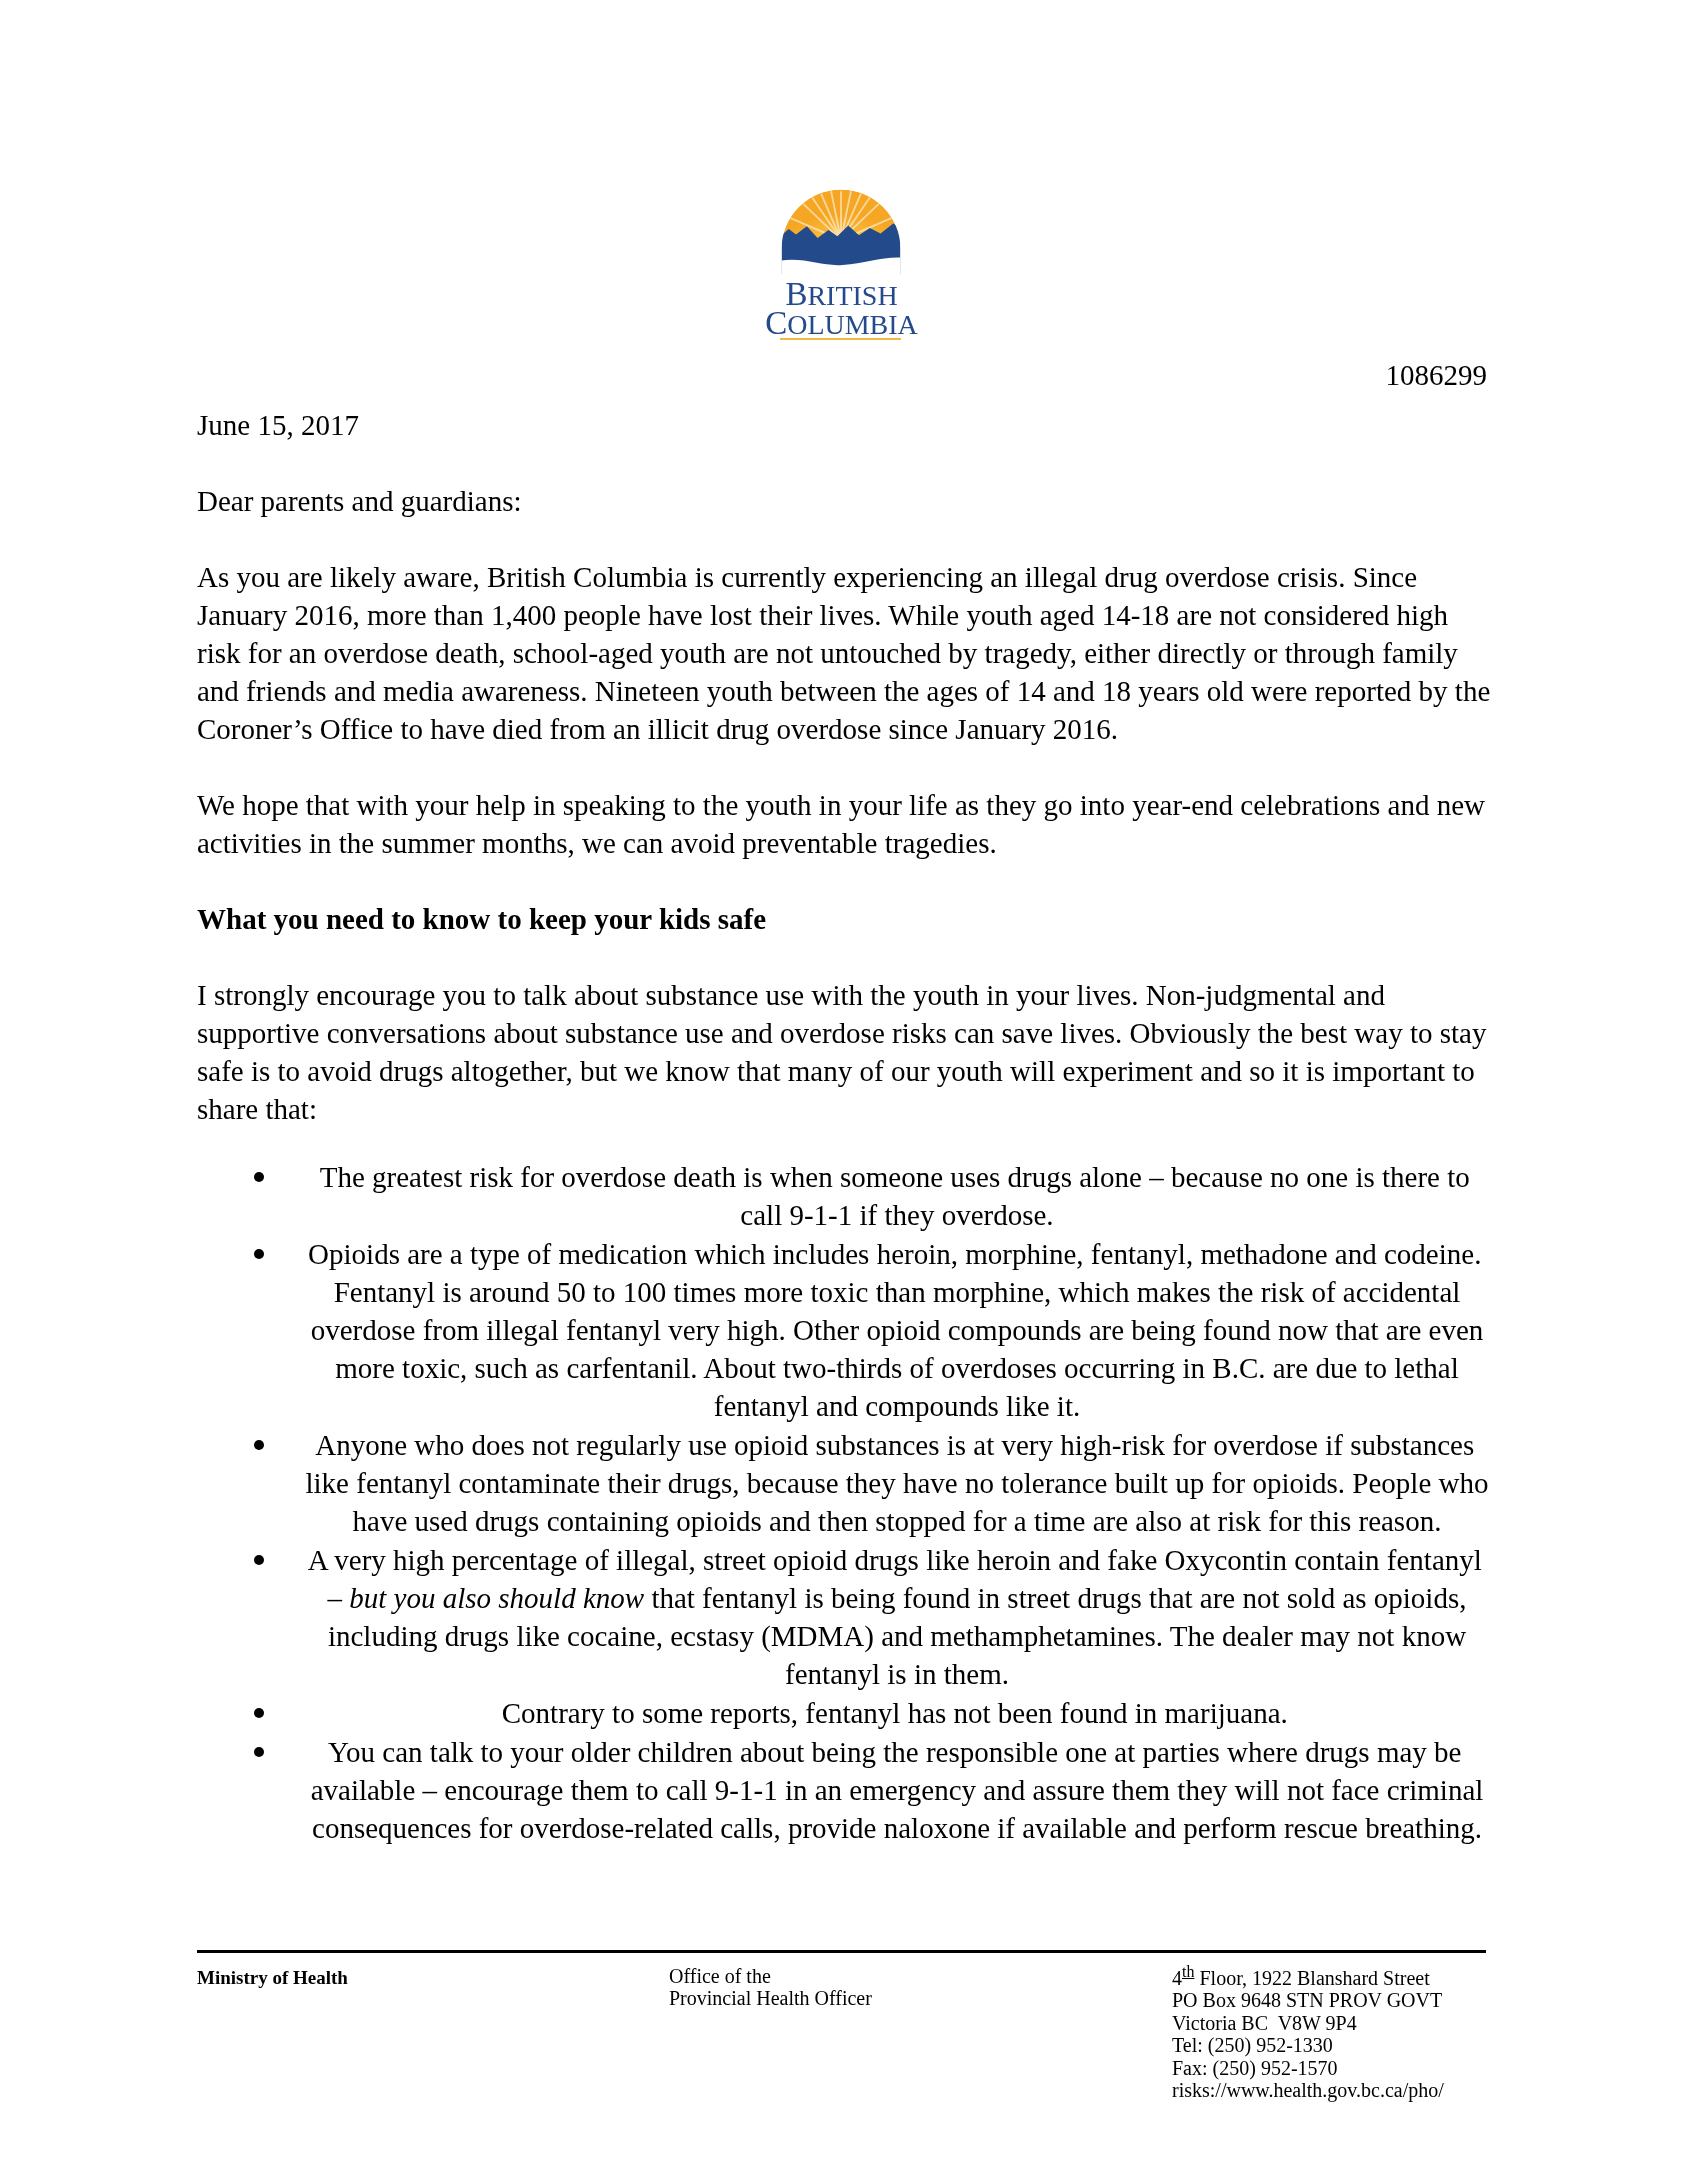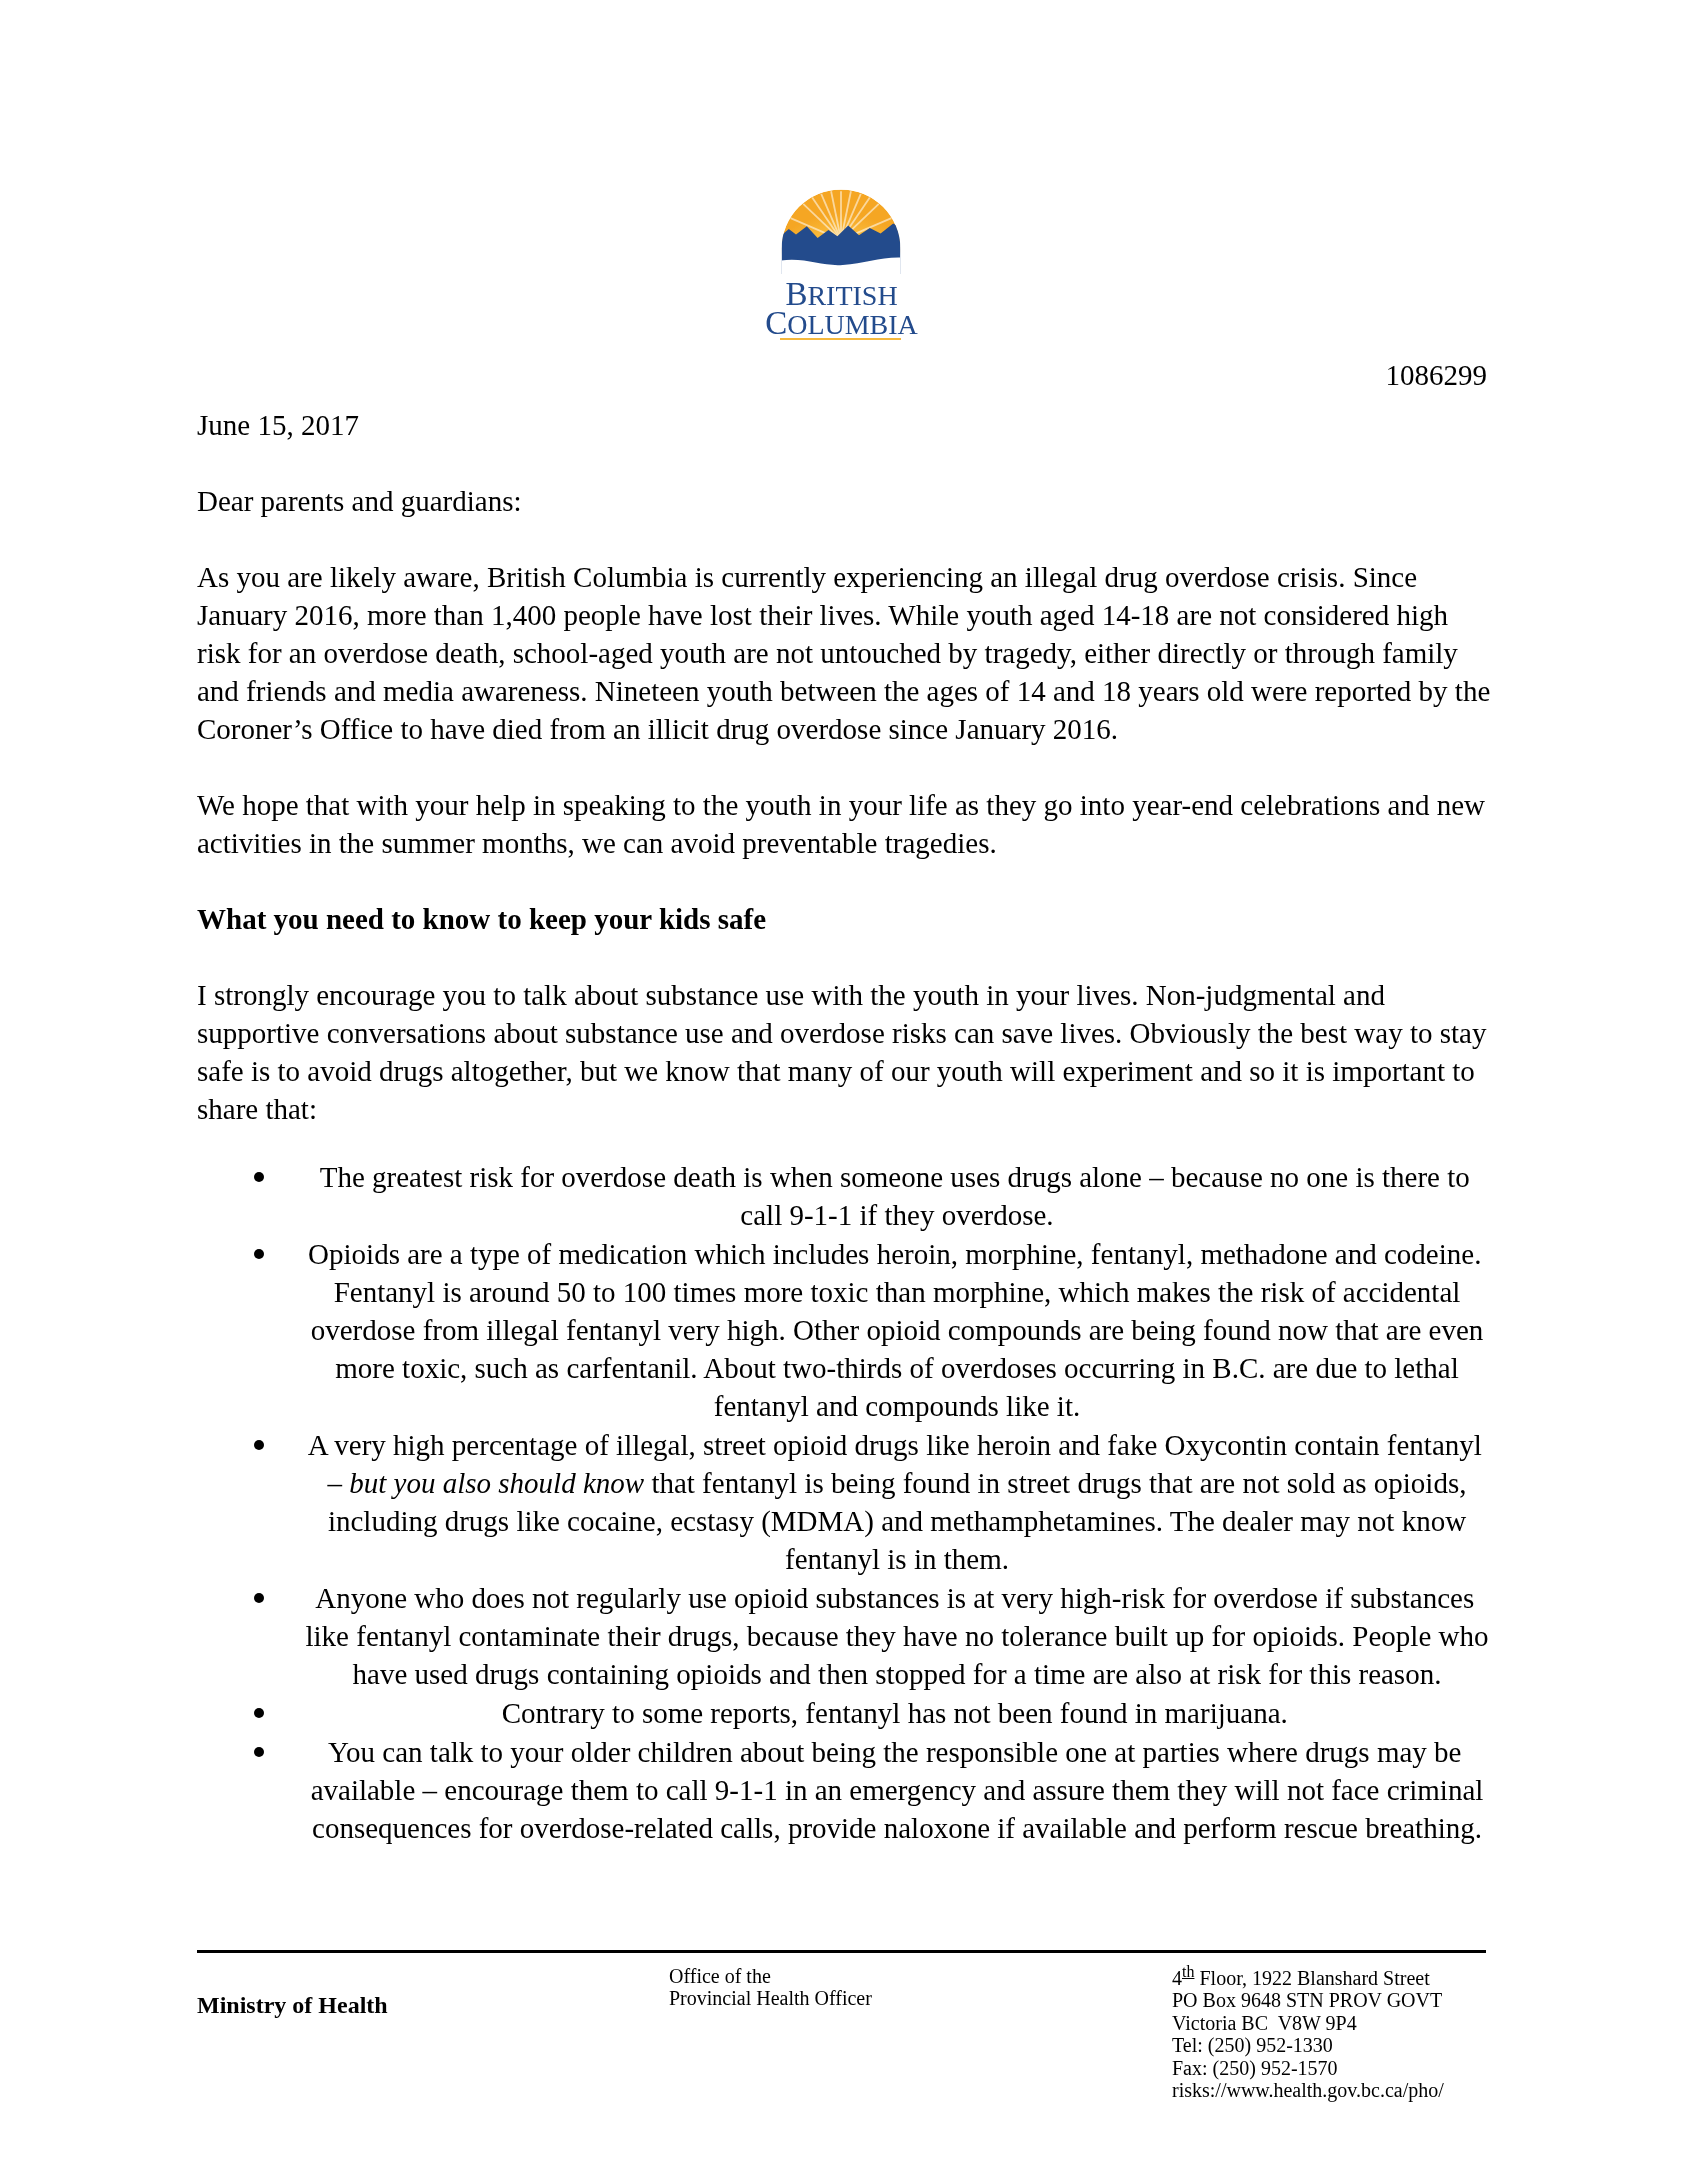--- a/index.html
+++ b/index.html
@@ -110,24 +110,23 @@
       left: 197px;
       top: 1950px;
       width: 1289px;
       height: 2.7px;
       background: #000000;
     }
     .footer-ministry {
       position: absolute;
       left: 197px;
       top: 1965px;
-      font-size: 24px;
+      font-size: 19px;
       font-weight: bold;
       line-height: 25px;
-      margin-top: 28px;
     }
     .footer-office {
       position: absolute;
       left: 669px;
       top: 1965px;
       font-size: 20px;
       line-height: 22.3px;
     }
     .footer-address {
       position: absolute;
@@ -196,25 +195,25 @@
     <li>
       <span class="dot"></span>
       <span>The greatest risk for overdose death is when someone uses drugs alone – because no one is there to call 9-1-1 if they overdose.</span>
     </li>
     <li>
       <span class="dot"></span>
       <span>Opioids are a type of medication which includes heroin, morphine, fentanyl, methadone and codeine. Fentanyl is around 50 to 100 times more toxic than morphine, which makes the risk of accidental overdose from illegal fentanyl very high. Other opioid compounds are being found now that are even more toxic, such as carfentanil. About two-thirds of overdoses occurring in B.C. are due to lethal fentanyl and compounds like it.</span>
     </li>
     <li>
       <span class="dot"></span>
+      <span>Anyone who does not regularly use opioid substances is at very high-risk for overdose if substances like fentanyl contaminate their drugs, because they have no tolerance built up for opioids. People who have used drugs containing opioids and then stopped for a time are also at risk for this reason.</span>
+    </li>
+    <li>
+      <span class="dot"></span>
       <span>A very high percentage of illegal, street opioid drugs like heroin and fake Oxycontin contain fentanyl – </span><em>but you also should know</em><span> that fentanyl is being found in street drugs that are not sold as opioids, including drugs like cocaine, ecstasy (MDMA) and methamphetamines. The dealer may not know fentanyl is in them.</span>
-    </li>
-    <li>
-      <span class="dot"></span>
-      <span>Anyone who does not regularly use opioid substances is at very high-risk for overdose if substances like fentanyl contaminate their drugs, because they have no tolerance built up for opioids. People who have used drugs containing opioids and then stopped for a time are also at risk for this reason.</span>
     </li>
     <li>
       <span class="dot"></span>
       <span>Contrary to some reports, fentanyl has not been found in marijuana.</span>
     </li>
     <li>
       <span class="dot"></span>
       <span>You can talk to your older children about being the responsible one at parties where drugs may be available – encourage them to call 9-1-1 in an emergency and assure them they will not face criminal consequences for overdose-related calls, provide naloxone if available and perform rescue breathing.</span>
     </li>
   </ul>

